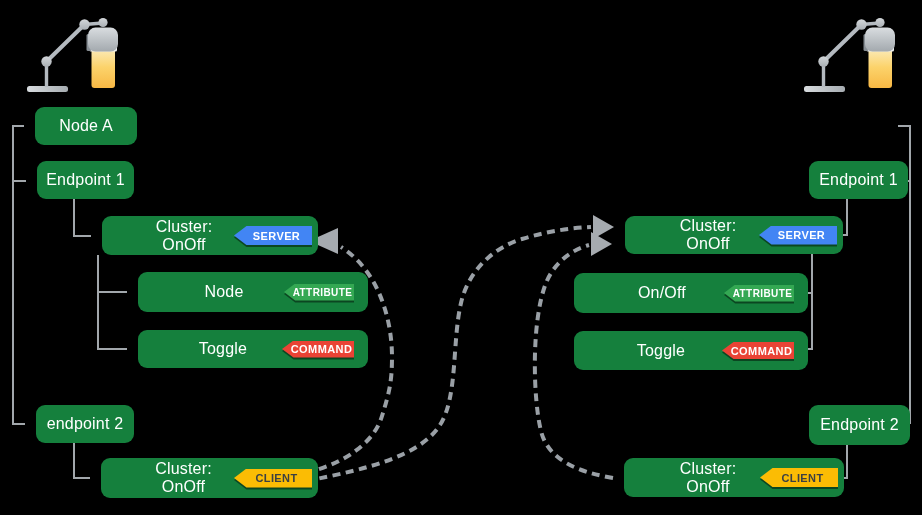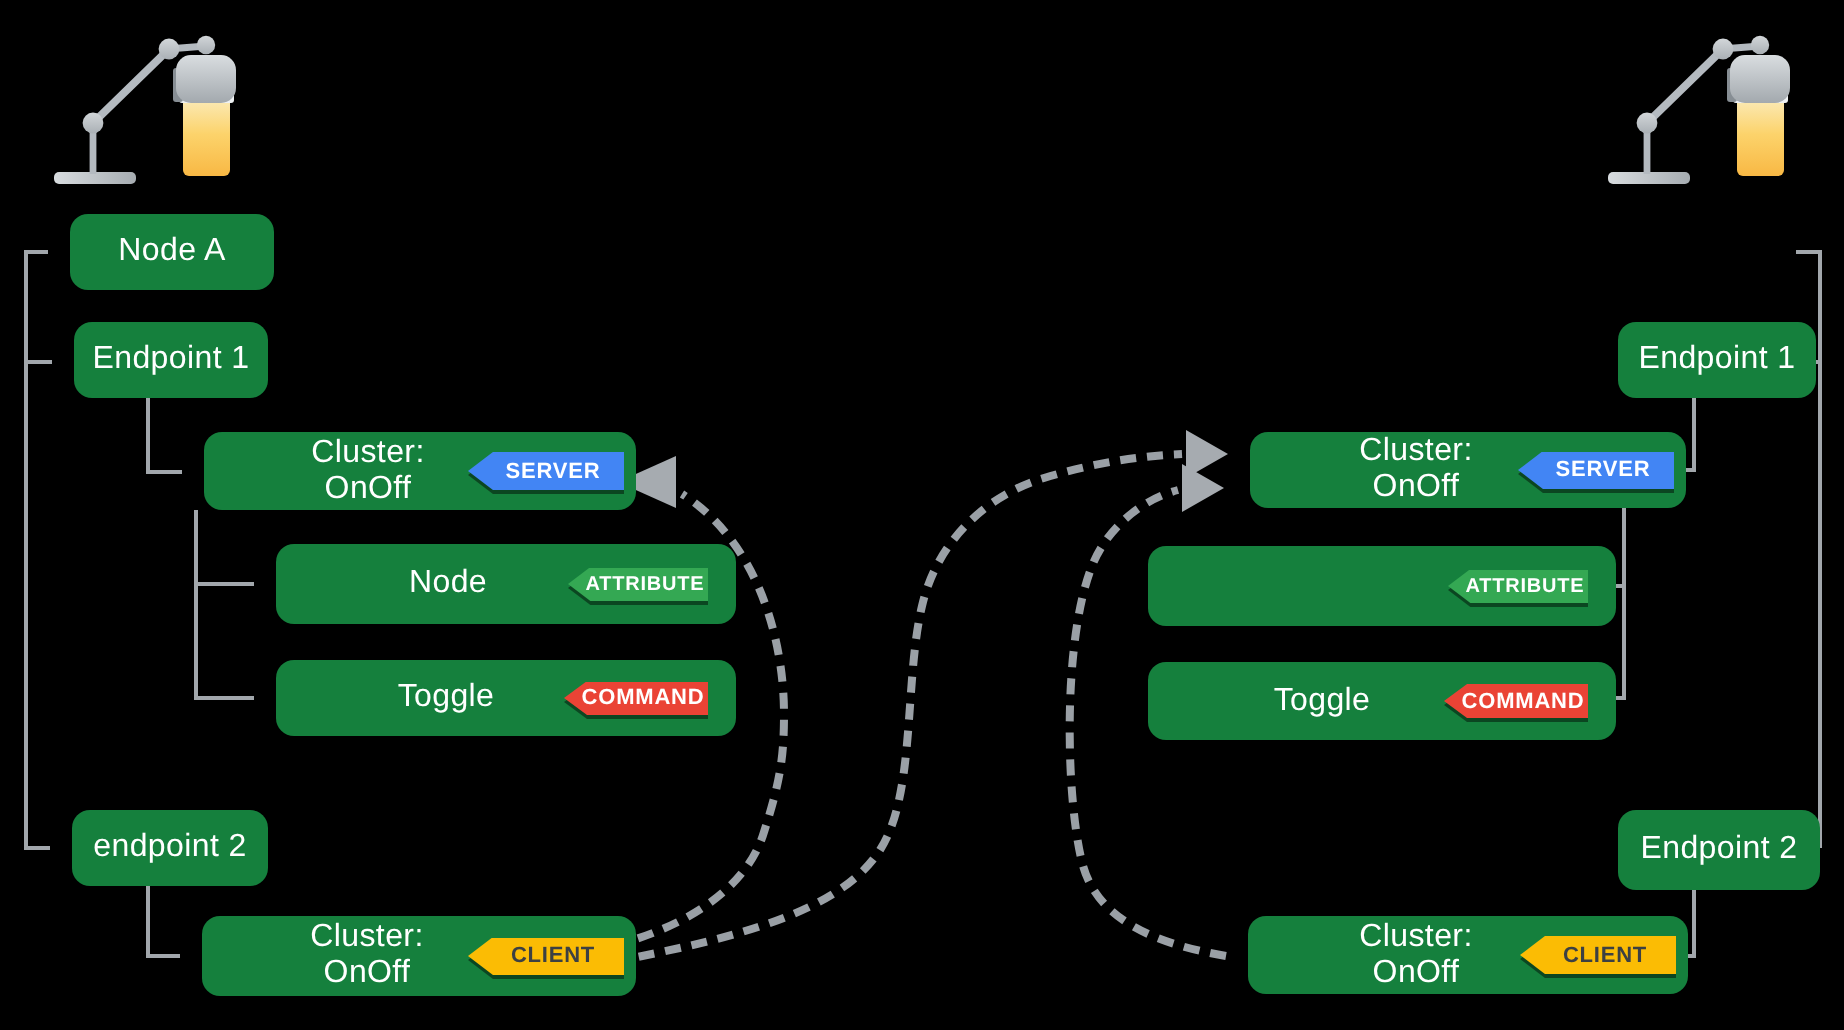--- a/index.html
+++ b/index.html
@@ -133,20 +133,21 @@
   <div class="box" style="left:798px;top:161px;width:99px;height:38px">
     <span class="lbl">Endpoint 1</span>
   </div>
   <div class="box cluster" style="left:614px;top:216px;width:218px;height:38px">
     <span class="lbl">Cluster: OnOff</span>
     <span class="bwrap">
         <span class="badge b-server">SERVER</span>
       </span>
   </div>
   <div class="box field" style="left:563px;top:273px;width:234px;height:40px">
+    <span class="lbl">On/Off</span>
     <span class="bwrap">
         <span class="badge b-attr">ATTRIBUTE</span>
       </span>
   </div>
   <div class="box field" style="left:563px;top:331px;width:234px;height:39px">
     <span class="lbl">Toggle</span>
     <span class="bwrap">
         <span class="badge b-cmd">COMMAND</span>
       </span>
   </div>

